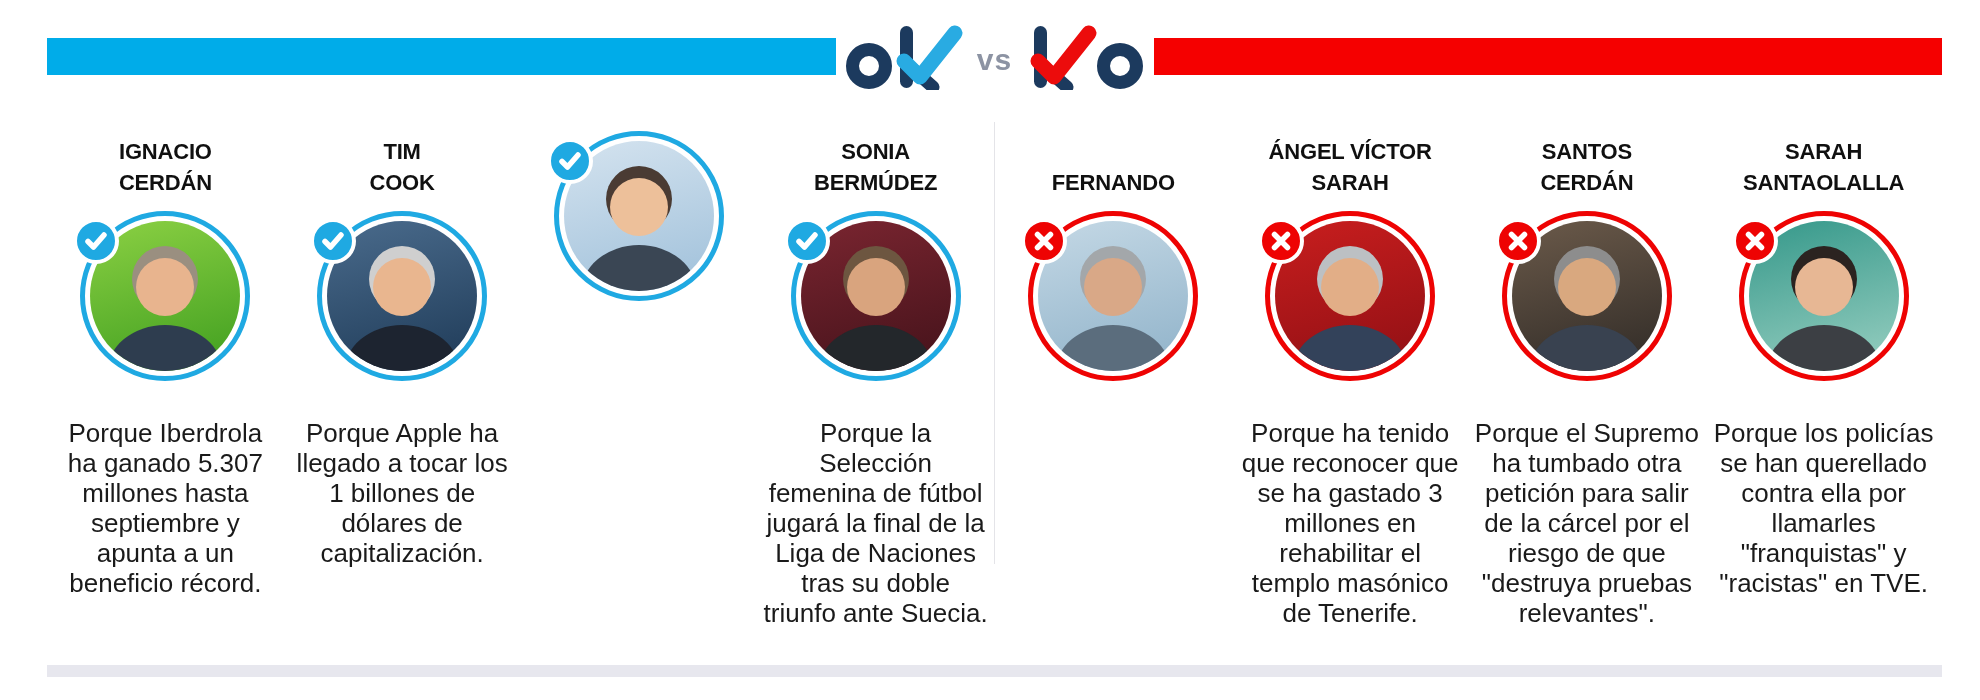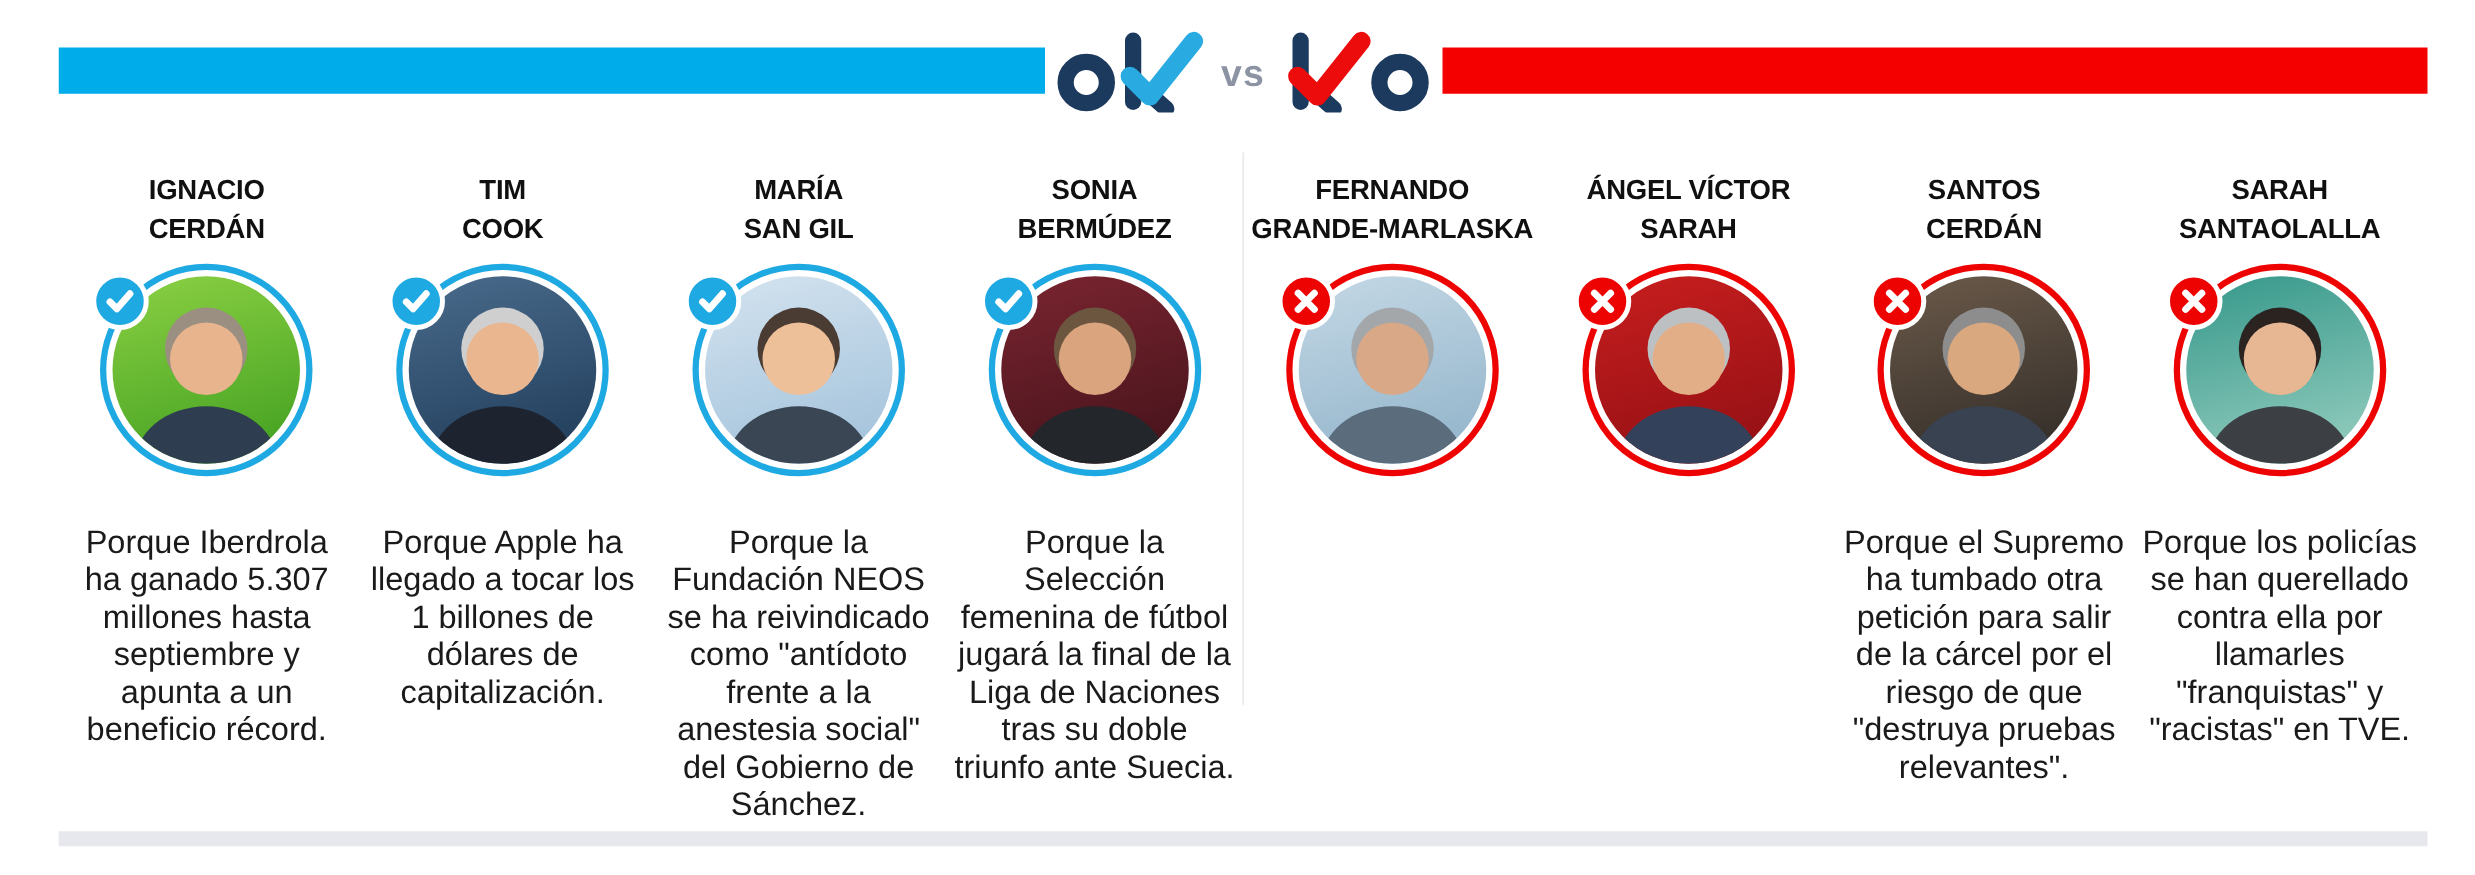--- a/index.html
+++ b/index.html
@@ -125,41 +125,36 @@
           <div class="badge">
             <svg width="24" height="24" viewBox="0 0 24 24">
                 <path d="M4 12.5 L9.5 18 L20 6" stroke="#fff" stroke-width="5.5" fill="none" stroke-linecap="round" stroke-linejoin="round"></path>
               </svg>
           </div>
         </div>
         <div class="desc">Porque Apple ha llegado a tocar los 1 billones de dólares de capitalización.</div>
       </div>
 
       <div class="person-col ok-col">
-        <div class="name">
-          <span>MARÍA</span>
-          <span>SAN GIL</span>
-        </div>
         <div class="photo-wrap">
           <div class="photo-ring">
               <div class="photo" style="background: linear-gradient(165deg, rgb(212, 227, 239) 0%, rgb(159, 192, 218) 100%);">
             <svg viewBox="0 0 150 150">
                   <circle cx="75" cy="58" r="33" fill="#4A3B33"></circle>
                   <circle cx="75" cy="66" r="29" fill="#EDC09A"></circle>
                   <ellipse cx="75" cy="152" rx="58" ry="48" fill="#3A4654"></ellipse>
                 </svg>
           </div>
             </div>
           <div class="badge">
             <svg width="24" height="24" viewBox="0 0 24 24">
                 <path d="M4 12.5 L9.5 18 L20 6" stroke="#fff" stroke-width="5.5" fill="none" stroke-linecap="round" stroke-linejoin="round"></path>
               </svg>
           </div>
         </div>
-        <div class="desc">Porque la Fundación NEOS se ha reivindicado como "antídoto frente a la anestesia social" del Gobierno de Sánchez.</div>
       </div>
 
       <div class="person-col ok-col">
         <div class="name">
           <span>SONIA</span>
           <span>BERMÚDEZ</span>
         </div>
         <div class="photo-wrap">
           <div class="photo-ring">
               <div class="photo" style="background: linear-gradient(165deg, rgb(122, 37, 48) 0%, rgb(67, 18, 26) 100%);">
@@ -181,21 +176,20 @@
 
     </div>
 
     <div class="divider"></div>
 
     <div class="side side-ko">
 
       <div class="person-col ko-col">
         <div class="name">
           <span>FERNANDO</span>
-          <span>GRANDE-MARLASKA</span>
         </div>
         <div class="photo-wrap">
           <div class="photo-ring">
               <div class="photo" style="background: linear-gradient(165deg, rgb(196, 216, 229) 0%, rgb(143, 178, 201) 100%);">
             <svg viewBox="0 0 150 150">
                   <circle cx="75" cy="58" r="33" fill="#A3A7AA"></circle>
                   <circle cx="75" cy="66" r="29" fill="#D9A887"></circle>
                   <ellipse cx="75" cy="152" rx="58" ry="48" fill="#5B6D7D"></ellipse>
                 </svg>
           </div>
@@ -222,20 +216,21 @@
                   <ellipse cx="75" cy="152" rx="58" ry="48" fill="#33425A"></ellipse>
                 </svg>
           </div>
             </div>
           <div class="badge">
             <svg width="22" height="22" viewBox="0 0 22 22">
                 <path d="M4.5 4.5 L17.5 17.5 M17.5 4.5 L4.5 17.5" stroke="#fff" stroke-width="5.5" stroke-linecap="round"></path>
               </svg>
           </div>
         </div>
+        <div class="desc">Porque ha tenido que reconocer que se ha gastado 3 millones en rehabilitar el templo masónico de Tenerife.</div>
       </div>
 
       <div class="person-col ko-col">
         <div class="name">
           <span>SANTOS</span>
           <span>CERDÁN</span>
         </div>
         <div class="photo-wrap">
           <div class="photo-ring">
               <div class="photo" style="background: linear-gradient(165deg, rgb(107, 90, 74) 0%, rgb(47, 42, 38) 100%);">

